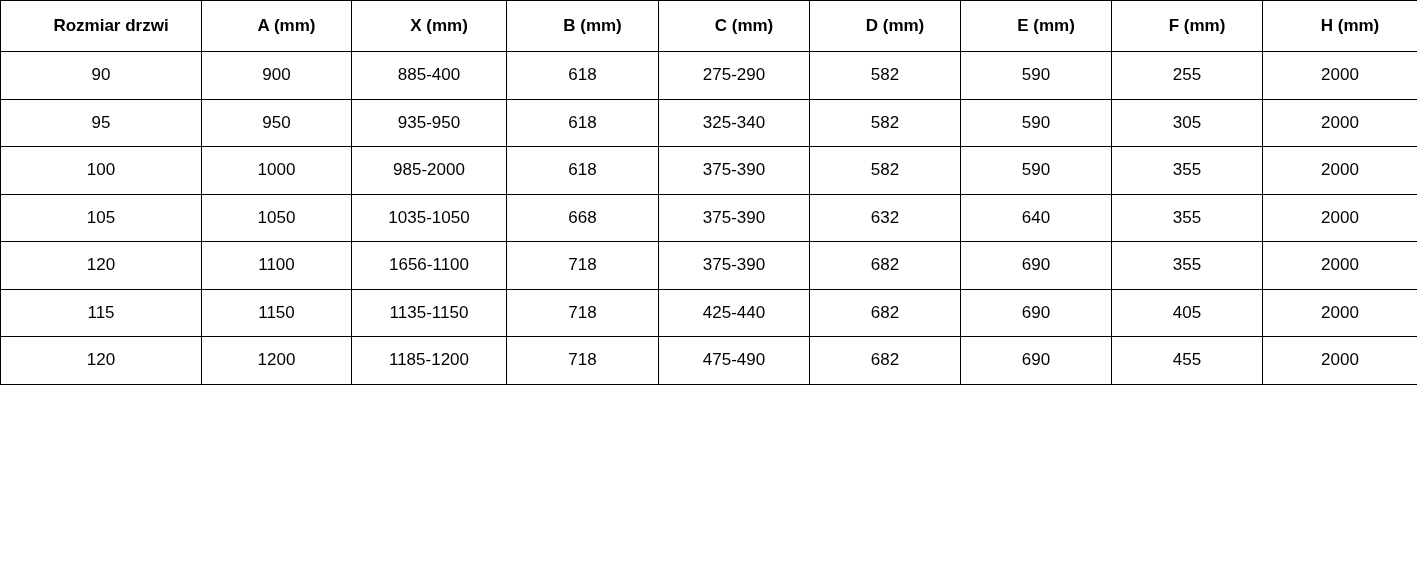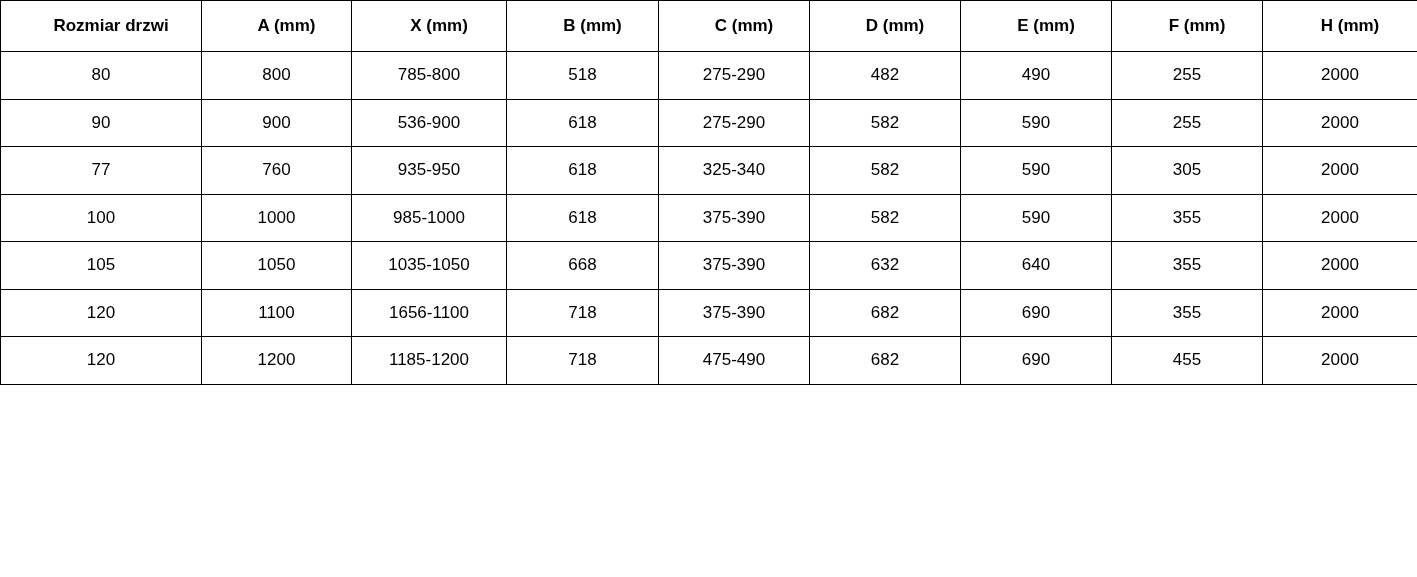--- a/index.html
+++ b/index.html
@@ -78,56 +78,45 @@
         <th>B (mm)</th>
         <th>C (mm)</th>
         <th>D (mm)</th>
         <th>E (mm)</th>
         <th>F (mm)</th>
         <th>H (mm)</th>
       </tr>
     </thead>
     <tbody>
       <tr>
-        <td>80</td>
-        <td>800</td>
-        <td>785-800</td>
-        <td>518</td>
-        <td>275-290</td>
-        <td>482</td>
-        <td>490</td>
-        <td>255</td>
-        <td>2000</td>
-      </tr>
-      <tr>
         <td>90</td>
         <td>900</td>
-        <td>536-900</td>
+        <td>885-400</td>
         <td>618</td>
         <td>275-290</td>
         <td>582</td>
         <td>590</td>
         <td>255</td>
         <td>2000</td>
       </tr>
       <tr>
-        <td>77</td>
-        <td>760</td>
+        <td>95</td>
+        <td>950</td>
         <td>935-950</td>
         <td>618</td>
         <td>325-340</td>
         <td>582</td>
         <td>590</td>
         <td>305</td>
         <td>2000</td>
       </tr>
       <tr>
         <td>100</td>
         <td>1000</td>
-        <td>985-1000</td>
+        <td>985-2000</td>
         <td>618</td>
         <td>375-390</td>
         <td>582</td>
         <td>590</td>
         <td>355</td>
         <td>2000</td>
       </tr>
       <tr>
         <td>105</td>
         <td>1050</td>
@@ -144,20 +133,31 @@
         <td>1100</td>
         <td>1656-1100</td>
         <td>718</td>
         <td>375-390</td>
         <td>682</td>
         <td>690</td>
         <td>355</td>
         <td>2000</td>
       </tr>
       <tr>
+        <td>115</td>
+        <td>1150</td>
+        <td>1135-1150</td>
+        <td>718</td>
+        <td>425-440</td>
+        <td>682</td>
+        <td>690</td>
+        <td>405</td>
+        <td>2000</td>
+      </tr>
+      <tr>
         <td>120</td>
         <td>1200</td>
         <td>1185-1200</td>
         <td>718</td>
         <td>475-490</td>
         <td>682</td>
         <td>690</td>
         <td>455</td>
         <td>2000</td>
       </tr>

